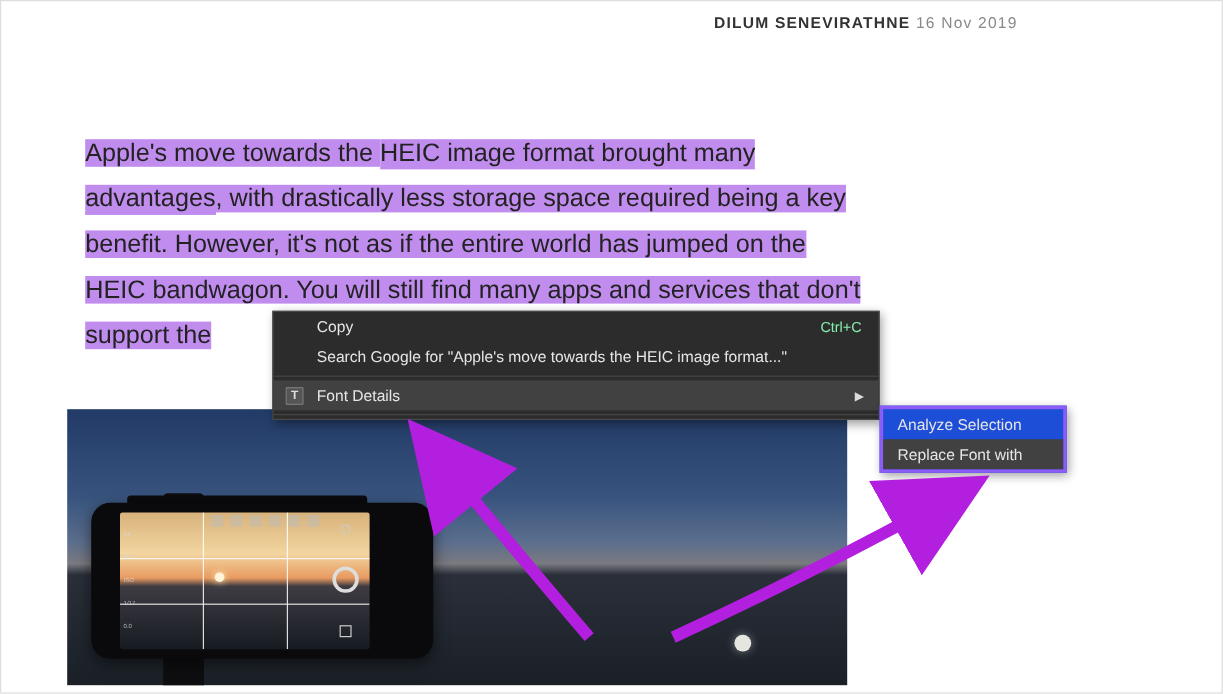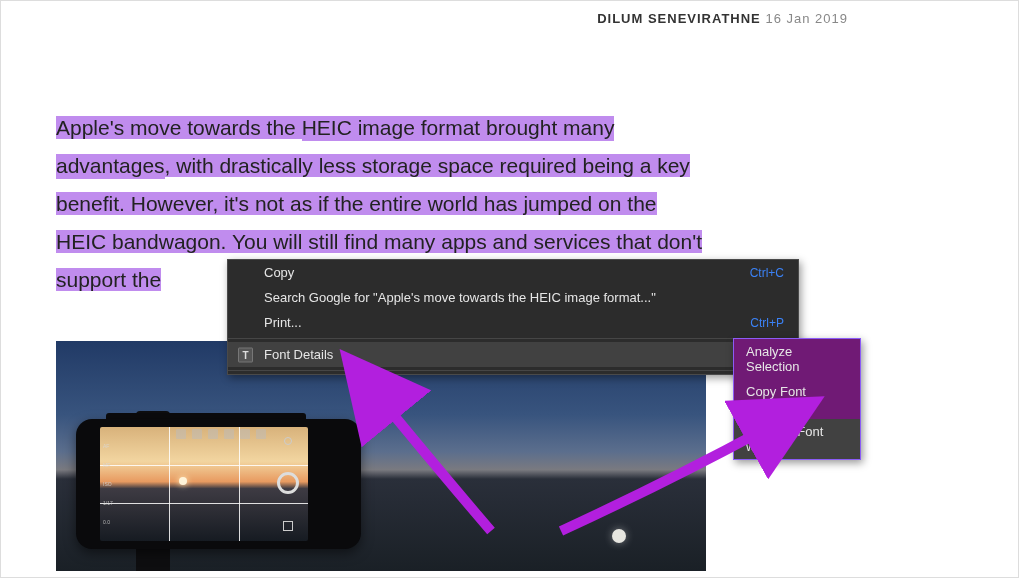--- a/index.html
+++ b/index.html
@@ -19,21 +19,21 @@
       font-size: 13px;
       letter-spacing: 1px;
       color: #333;
     }
     .header .author { font-weight: 600; }
     .header .date { color: #888; }
 
     .article {
       position: absolute;
       top: 108px;
-      left: 55px;
+      left: 70px;
       width: 650px;
       font-size: 21px;
       line-height: 38px;
       color: #444;
     }
     .article p { margin: 0; }
     .hl { background: #c08cee; color: #222; }
     .link { border-bottom: 2px solid #c08cee; }
 
     
@@ -112,71 +112,71 @@
     .cam-ui-left {
       position: absolute; left: 3px; top: 10px; bottom: 10px; width: 18px;
       display: flex; flex-direction: column; justify-content: space-around;
     }
     .cam-ui-left span { color: #d8d8d8; font-size: 5px; opacity: 0.8;}
 
     
     .ctx {
       position: absolute;
       top: 258px; left: 226px;
-      width: 572px;
+      width: 506px;
       background: #2c2c2c;
       color: #e6e6e6;
       font-size: 13px;
       font-family: "Segoe UI", Arial, sans-serif;
       border: 1px solid #4a4a4a;
       box-shadow: 2px 3px 8px rgba(0,0,0,0.4);
       z-index: 10;
     }
     .ctx-item {
       display: flex;
       align-items: center;
       padding: 5px 10px 5px 36px;
       position: relative;
       cursor: default;
     }
     .ctx-item.hover { background: #414141; }
-    .ctx-item .shortcut { margin-left: auto; color: #3b82f6; font-size: 12px; padding-right: 4px;}
+    .ctx-item .shortcut { margin-left: auto; color: #86efac; font-size: 12px; padding-right: 4px;}
     .ctx-item .sub-arrow { margin-left: auto; font-size: 10px; color: #ddd; padding-right: 2px;}
     .ctx-sep { height: 1px; background: #464646; margin: 3px 0; }
     .ctx-icon {
       position: absolute; left: 10px; top: 50%; transform: translateY(-50%);
       width: 15px; height: 15px; background: #555; border: 1px solid #777;
       display: flex; align-items: center; justify-content: center;
       color: #ddd; font-size: 10px; font-weight: 600; border-radius: 1px;
     }
 
     .submenu {
       position: absolute;
       top: 337px; left: 732px;
-      width: 128px;
-      background: #701a75;
+      width: 156px;
+      background: #1d4ed8;
       color: #e6e6e6;
       font-size: 13px;
       font-family: "Segoe UI", Arial, sans-serif;
-      border: 1px solid #8b5cf6;
+      border: 3px solid #8b5cf6;
       box-shadow: 2px 3px 8px rgba(0,0,0,0.4);
       z-index: 11;
     }
     .submenu .ctx-item { padding: 5px 12px; }
     .submenu .ctx-item.hover { background: #414141; }
 
     
     .arrow-svg { position: absolute; z-index: 20; pointer-events: none; }
   </style>
 </head>
 <body>
 
 <div class="header">
   <span class="author">DILUM SENEVIRATHNE</span>
-  <span class="date">16 Jan 2019</span>
+  <span class="date">16 Nov 2019</span>
 </div>
 
 <div class="article">
   <p>
     <span class="hl">Apple's move towards the </span><span class="hl link">HEIC image format brought many advantages</span><span class="hl">, with drastically less storage space required being a key benefit. However, it's not as if the entire world has jumped on the HEIC bandwagon. You will still find many apps and services that don't support the </span>
   </p>
 </div>
 
 <div class="photo">
   <div class="moon"></div>
@@ -216,39 +216,32 @@
 </div>
 
 <div class="ctx">
   <div class="ctx-item">
     <span>Copy</span>
     <span class="shortcut">Ctrl+C</span>
   </div>
   <div class="ctx-item">
     <span>Search Google for "Apple's move towards the HEIC image format..."</span>
   </div>
-  <div class="ctx-item">
-    <span>Print...</span>
-    <span class="shortcut">Ctrl+P</span>
-  </div>
   <div class="ctx-sep"></div>
   <div class="ctx-item hover">
     <span class="ctx-icon">T</span>
     <span>Font Details</span>
     <span class="sub-arrow">▶</span>
   </div>
   <div class="ctx-sep"></div>
 </div>
 
 <div class="submenu">
   <div class="ctx-item">
     <span>Analyze Selection</span>
-  </div>
-  <div class="ctx-item">
-    <span>Copy Font Details</span>
   </div>
   <div class="ctx-item hover">
     <span>Replace Font with</span>
   </div>
 </div>
 
 <svg class="arrow-svg" style="top:0;left:0;" width="1019" height="578">
   <defs>
     <marker id="ah" viewBox="0 0 10 10" refX="8" refY="5" markerWidth="9" markerHeight="9" orient="auto-start-reverse">
       <path d="M 0 0 L 10 5 L 0 10 z" fill="#b21fde"></path>

